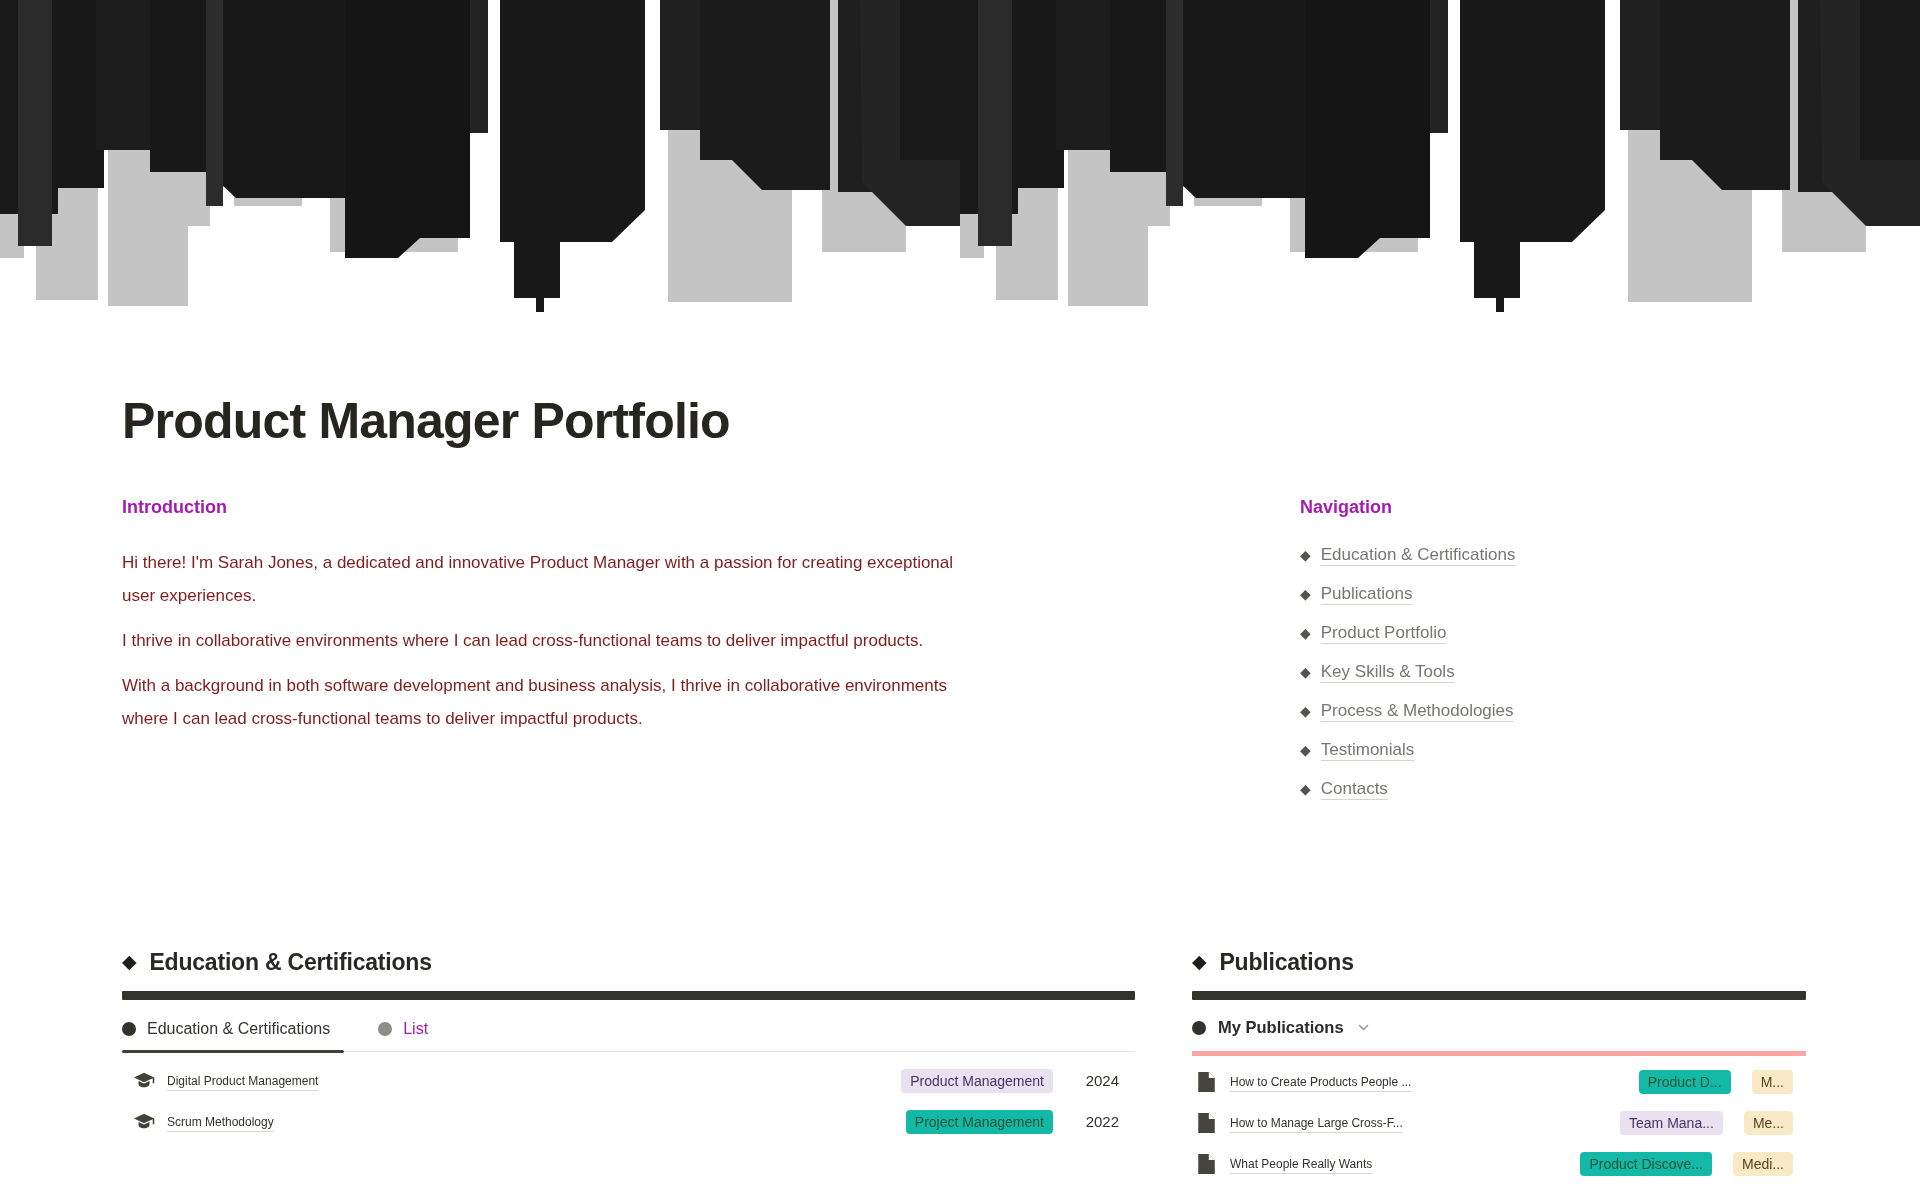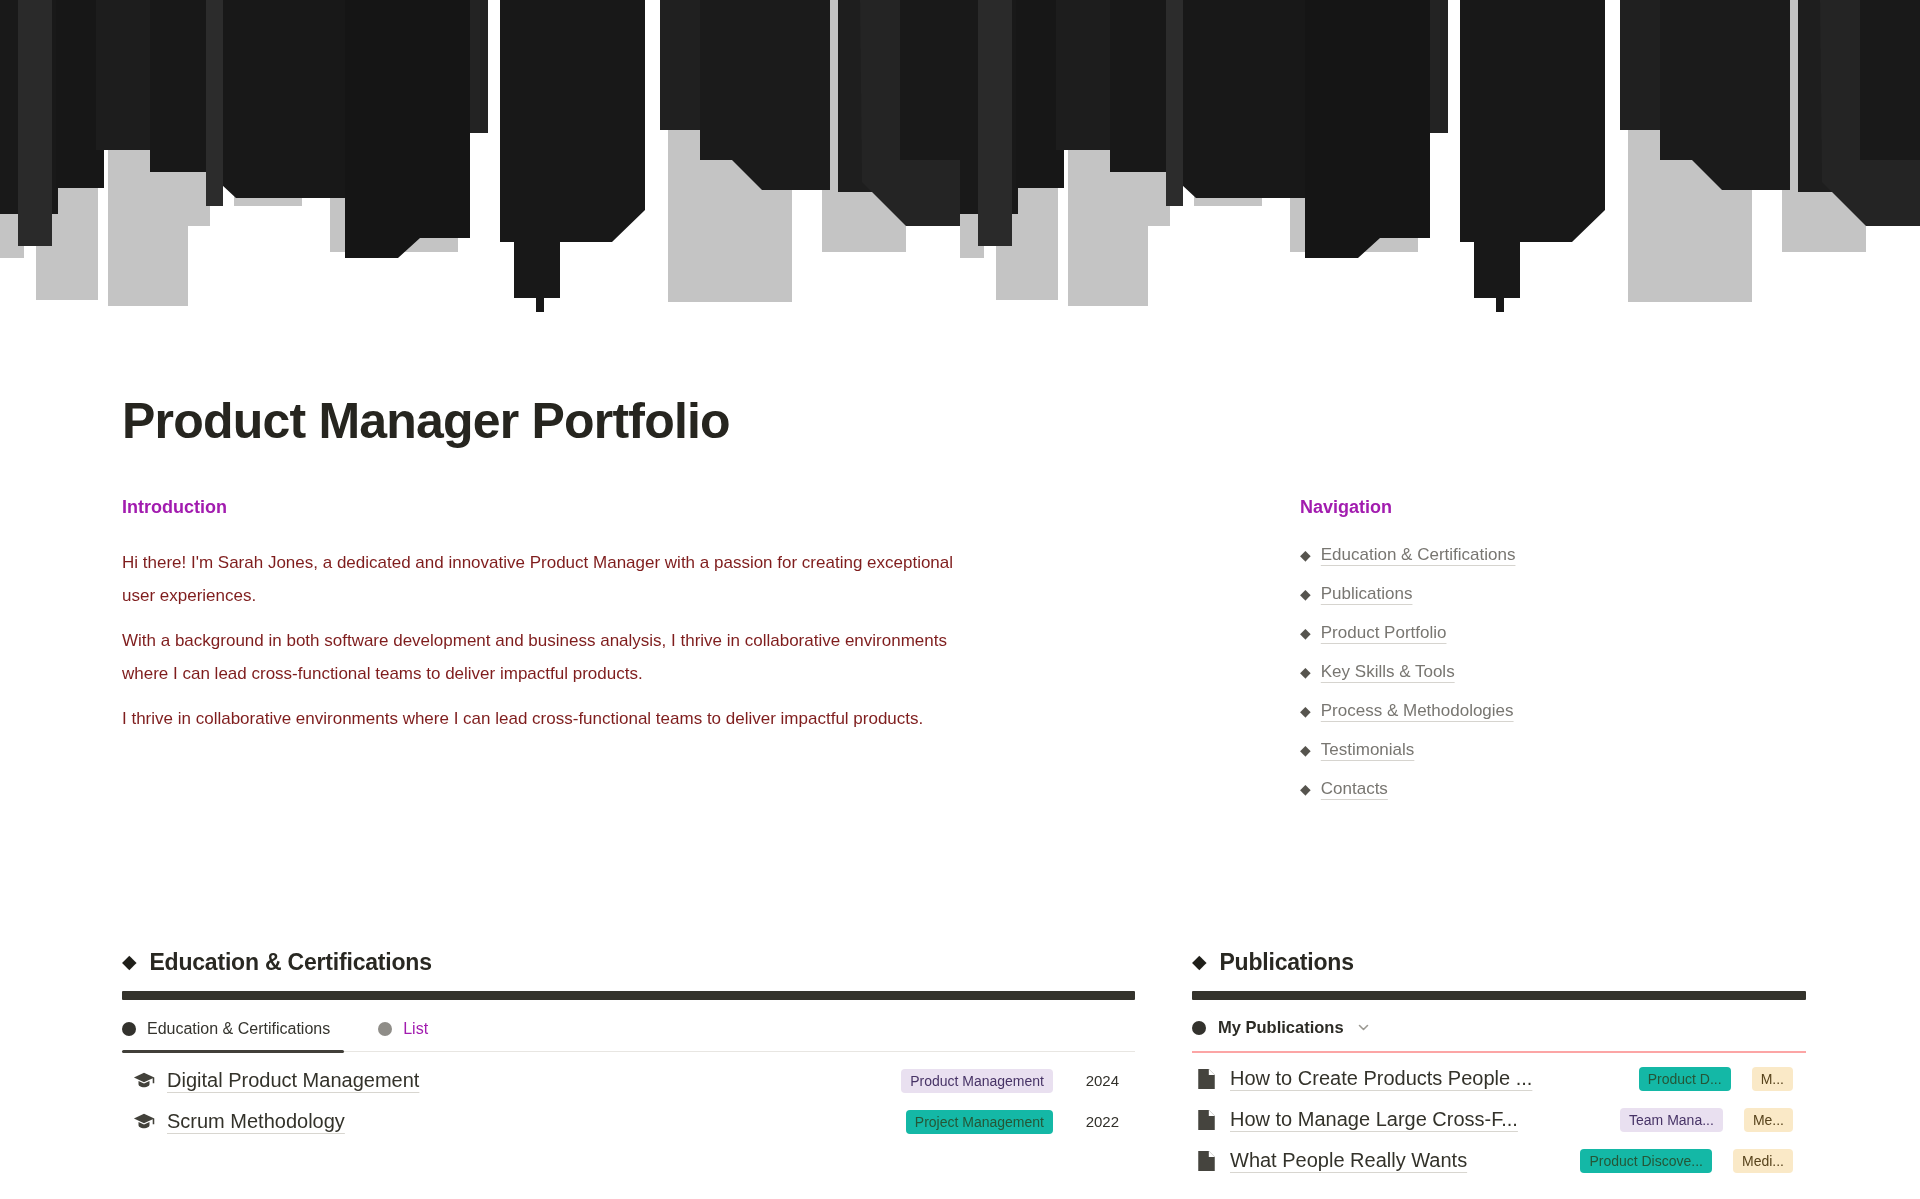--- a/index.html
+++ b/index.html
@@ -36,29 +36,29 @@
   .tab.active { color:#34332d; font-weight:500; }
   .tab.active::after { content:""; position:absolute; left:0; right:0; bottom:-1.5px; height:2.5px; background:#413f39; border-radius:2px; }
   .tab.inactive { color:#a21caf; }
   .dot { width:14px; height:14px; border-radius:50%; flex:none; }
   .dot-dark { background:#33322d; }
   .dot-gray { background:#8f8d88; }
 
   .edu-rows { margin-top:8px; }
   .item-row { display:flex; align-items:center; height:41px; }
   .row-icon { flex:none; margin:0 12px 0 11px; color:#42413a; }
-  .row-title { font-size:20px; font-weight:500; color:#33322a; text-decoration:underline; text-decoration-color:#d8d6d0; text-decoration-thickness:1px; text-underline-offset:5px; cursor:pointer; white-space:nowrap; }
+  .row-title { font-size:12px; font-weight:500; color:#33322a; text-decoration:underline; text-decoration-color:#d8d6d0; text-decoration-thickness:1px; text-underline-offset:5px; cursor:pointer; white-space:nowrap; }
   .props { margin-left:auto; display:flex; align-items:center; gap:22px; }
   .pill { font-size:14px; line-height:20px; padding:2px 9px; border-radius:4px; white-space:nowrap; }
   .pill-purple { background:#e9e0f0; color:#473366; }
   .pill-green  { background:#14b8a6; color:#255637; }
   .pill-yellow { background:#fae9c7; color:#57431c; }
   .row-year { width:44px; text-align:right; font-size:15px; color:#32312b; margin-right:16px; }
 
-  .group-row { display:flex; align-items:center; gap:12px; padding:18px 0 14px; border-bottom:2px solid #fca5a5; cursor:pointer; }
+  .group-row { display:flex; align-items:center; gap:12px; padding:18px 0 14px; border-bottom:5px solid #fca5a5; cursor:pointer; }
   .group-label { font-size:16.5px; font-weight:700; color:#2c2b25; }
   .chevron { margin-left:1px; display:flex; align-items:center; }
 
   .pub-rows { margin-top:5px; }
   .pub-row .row-icon { margin:0 14px 0 5px; }
   .pub-props { margin-left:auto; display:flex; align-items:center; gap:21px; padding-right:13px; }
 </style>
 </head>
 <body>
 
@@ -105,23 +105,23 @@
 
 <div class="content">
 
   <h1 class="page-title">Product Manager Portfolio</h1>
 
   <div class="row-top">
     <div class="col-intro">
       <div class="mini-head">Introduction</div>
       <p class="para">Hi there! I'm Sarah Jones, a dedicated and innovative Product Manager with a passion for creating exceptional
 user experiences.</p>
+      <p class="para">I thrive in collaborative environments where I can lead cross-functional teams to deliver impactful products.</p>
       <p class="para">With a background in both software development and business analysis, I thrive in collaborative environments
 where I can lead cross-functional teams to deliver impactful products.</p>
-      <p class="para">I thrive in collaborative environments where I can lead cross-functional teams to deliver impactful products.</p>
     </div>
     <div class="col-nav">
       <div class="mini-head">Navigation</div>
       <div class="nav-item">
         <span class="diamond-sm">◆</span>
         <a class="nav-link">Education &amp; Certifications</a>
       </div>
       <div class="nav-item">
         <span class="diamond-sm">◆</span>
         <a class="nav-link">Publications</a>

